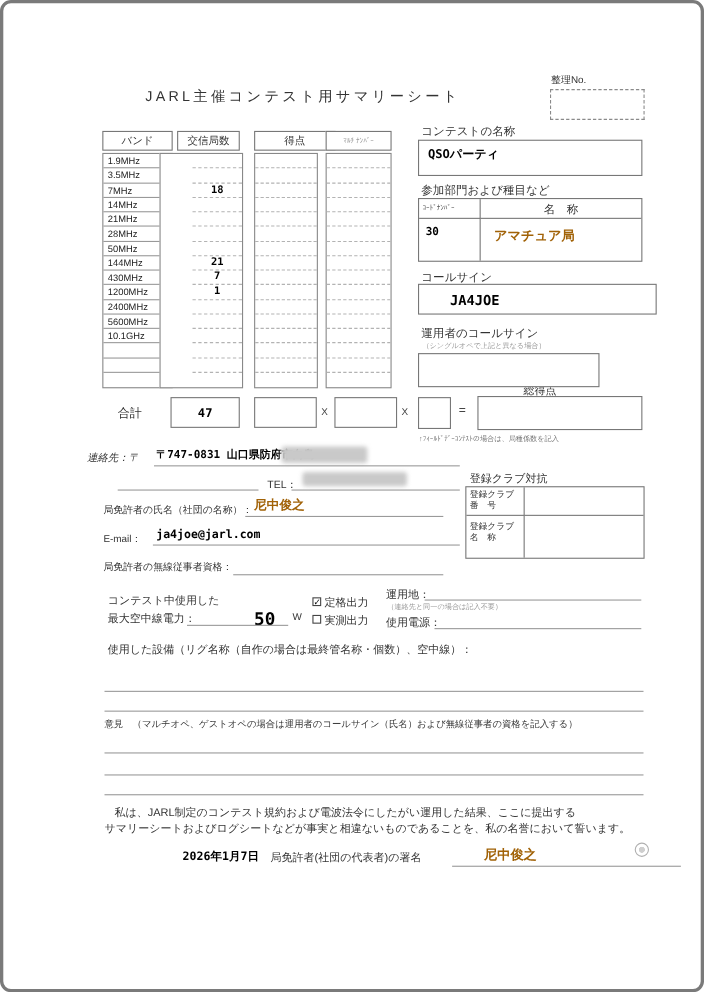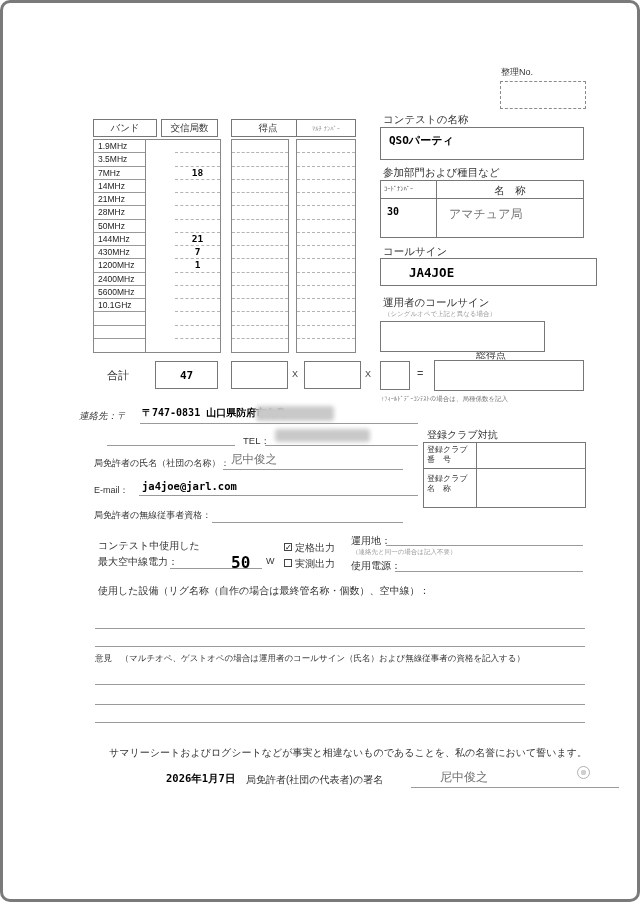--- a/index.html
+++ b/index.html
@@ -6,21 +6,21 @@
   .frame{
     position:relative;width:634px;height:896px;margin:0;
     border:3px solid #7a7a7a;border-radius:10px;background:#fff;
     font-family:"Liberation Sans","DejaVu Sans",sans-serif;color:#222;
     overflow:hidden;
   }
   .abs{position:absolute;}
   .lbl{color:#333;}
   .note{color:#999;}
   .val{font-family:"DejaVu Sans Mono",monospace;font-weight:bold;color:#000;}
-  .gval{font-weight:normal;color:#737373;}
+  .gval{font-weight:bold;color:#a16207;}
   .box{border:1px solid #777;background:#fff;box-sizing:border-box;}
   .dashedbox{border:1px dashed #8a8a8a;background:#fff;box-sizing:border-box;}
   .line{border-bottom:1.5px solid #9a9a9a;height:0;}
   .hdr{border:1px solid #777;display:flex;align-items:center;justify-content:center;box-sizing:border-box;background:#fff;font-size:9.5px;color:#333;}
   .col{border:1px solid #888;box-sizing:border-box;background:#fff;}
   .brow{height:13.25px;box-sizing:border-box;font-size:8.5px;line-height:13px;padding-left:4px;border-bottom:1px solid #999;color:#222;}
   .brow:last-child{border-bottom:none;}
   .vrow{height:13.25px;box-sizing:border-box;border-bottom:1px dashed #b3b3b3;text-align:center;font-family:"DejaVu Sans Mono",monospace;font-weight:bold;font-size:9.5px;line-height:12px;color:#000;}
   .vrow:last-child{border-bottom:none;}
   .xsign{font-size:9px;color:#444;}
@@ -29,20 +29,21 @@
   .cell{box-sizing:border-box;}
   .blur{background:#c9c9c9;filter:blur(2px);border-radius:3px;}
   .stamp{width:13px;height:13px;border:1px solid #b0b0b0;border-radius:50%;box-sizing:border-box;
          background:radial-gradient(circle at 50% 50%, #cfcfcf 0 2.5px, transparent 3px);}
 </style>
 </head>
 <body>
 
 <div class="frame">
 
+  <div class="abs lbl" style="left:129px;top:76px;font-size:13px;letter-spacing:3px;">JARL主催コンテスト用サマリーシート</div>
   <div class="abs lbl" style="left:498px;top:63px;font-size:9px;">整理No.</div>
   <div class="abs dashedbox" style="left:497px;top:78px;width:86px;height:28px;"></div>
 
   <div class="abs hdr" style="left:90px;top:116px;width:64px;height:18px;">バンド</div>
   <div class="abs hdr" style="left:158px;top:116px;width:57px;height:18px;">交信局数</div>
   <div class="abs hdr" style="left:228px;top:116px;width:74px;height:18px;">得点</div>
   <div class="abs hdr" style="left:293px;top:116px;width:60px;height:18px;font-size:6.5px;color:#999;">ﾏﾙﾁ ﾅﾝﾊﾞｰ</div>
 
   <div class="abs col" style="left:90px;top:136px;width:64px;height:214px;" id="band-col">
       <div class="brow">1.9MHz</div>
@@ -209,21 +210,22 @@
 
   <div class="abs lbl" style="left:95px;top:581px;font-size:10px;">使用した設備（リグ名称（自作の場合は最終管名称・個数）、空中線）：</div>
   <div class="abs line" style="left:92px;top:625px;width:490px;"></div>
   <div class="abs line" style="left:92px;top:643px;width:490px;"></div>
 
   <div class="abs lbl" style="left:92px;top:650px;font-size:8.5px;">意見　（マルチオペ、ゲストオペの場合は運用者のコールサイン（氏名）および無線従事者の資格を記入する）</div>
   <div class="abs line" style="left:92px;top:681px;width:490px;"></div>
   <div class="abs line" style="left:92px;top:701px;width:490px;"></div>
   <div class="abs line" style="left:92px;top:719px;width:490px;"></div>
 
-  <div class="abs lbl" style="left:106px;top:743px;font-size:10px;">サマリーシートおよびログシートなどが事実と相違ないものであることを、私の名誉において誓います。</div>
+  <div class="abs lbl" style="left:101px;top:729px;font-size:10px;">私は、JARL制定のコンテスト規約および電波法令にしたがい運用した結果、ここに提出する</div>
+  <div class="abs lbl" style="left:92px;top:743px;font-size:10px;">サマリーシートおよびログシートなどが事実と相違ないものであることを、私の名誉において誓います。</div>
 
   <div class="abs val" style="left:163px;top:769px;font-size:10.5px;">2026年1月7日</div>
   <div class="abs lbl" style="left:243px;top:770px;font-size:10px;">局免許者(社団の代表者)の署名</div>
   <div class="abs gval" style="left:437px;top:766px;font-size:12px;">尼中俊之</div>
   <div class="abs line" style="left:408px;top:784px;width:208px;"></div>
   <div class="abs stamp" style="left:574px;top:763px;"></div>
 
 </div>
 
 </body></html>

